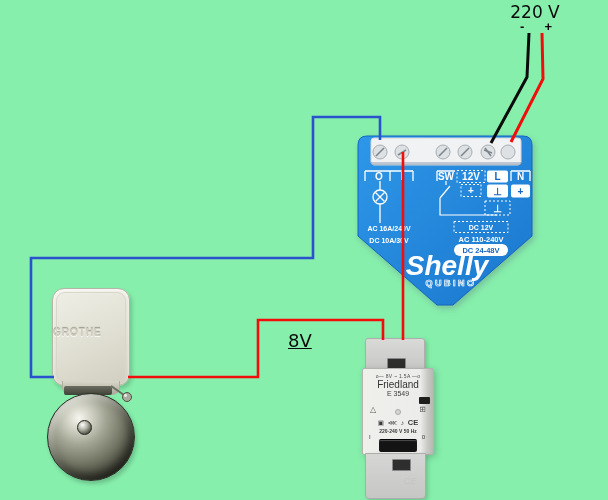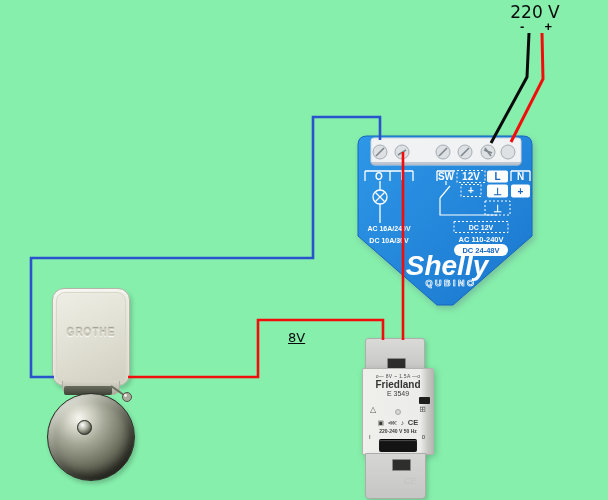--- a/index.html
+++ b/index.html
@@ -7,33 +7,33 @@
     position:relative;width:608px;height:500px;background:#86efac;overflow:hidden;
     font-family:"Liberation Sans",sans-serif;
   }
   .abs{position:absolute;}
 
   
   .v220{left:503px;top:2px;width:64px;text-align:center;font-size:17px;color:#0a0a0a;
         font-family:"DejaVu Sans",sans-serif;}
   .polarity{left:520px;top:19px;width:32px;display:flex;justify-content:space-between;
             font-size:13px;font-weight:bold;color:#0a0a0a;}
-  .v8{left:288px;top:330px;font-size:13px;color:#0a0a0a;font-family:"DejaVu Sans",sans-serif;text-decoration:underline;}
+  .v8{left:288px;top:330px;font-size:18px;color:#0a0a0a;font-family:"DejaVu Sans",sans-serif;text-decoration:underline;}
 
   
   .shelly-svg{left:357px;top:133px;filter:drop-shadow(2px 3px 3px rgba(90,105,120,.35));}
   .shelly-svg text{font-family:"Liberation Sans",sans-serif;}
 
   
   .bell-housing{left:52px;top:288px;width:76px;height:96px;border-radius:12px;
     background:linear-gradient(155deg,#f0efe7 0%,#e3e2d6 45%,#cfcec0 100%);
     border:1px solid #b5b4a6;box-shadow:inset 0 2px 4px rgba(255,255,255,.8),2px 3px 4px rgba(0,0,0,.18);}
   .bell-housing::after{content:"";position:absolute;left:3px;top:3px;right:3px;bottom:3px;
     border:1px solid #d8d7c9;border-radius:9px;}
-  .bell-brand{position:absolute;left:0;top:38px;width:100%;text-align:center;
+  .bell-brand{position:absolute;left:0;top:38px;width:100%;text-align:left;
     font-size:10px;font-weight:bold;letter-spacing:1px;color:#cfcdbf;
     text-shadow:0 1px 1px rgba(255,255,255,.9),0 -1px 1px rgba(95,93,75,.55);}
   .bell-neck{left:62px;top:381px;width:56px;height:13px;border-radius:0 0 8px 8px;
     background:linear-gradient(180deg,#d8d7c9,#aaa99b);border:1px solid #b0afa1;border-top:none;}
   .bell-bracket{left:64px;top:386px;width:48px;height:9px;border-radius:2px;
     background:linear-gradient(180deg,#6a6d60,#3f4236);}
   .bell-dome{left:47px;top:393px;width:86px;height:86px;border-radius:50%;
     background:radial-gradient(circle at 36% 28%,#f6f6f0 0%,#d9dacd 12%,#a3a695 32%,#6c6f5e 58%,#3c3f33 80%,#23261e 100%);
     border:1px solid #2c2f27;box-shadow:inset -4px -6px 10px rgba(0,0,0,.5),inset 3px 4px 6px rgba(255,255,255,.45),2px 3px 4px rgba(0,0,0,.2);}
   .bell-hub{left:77px;top:420px;width:13px;height:13px;border-radius:50%;
@@ -43,21 +43,21 @@
   
   .tr-top{left:365px;top:338px;width:58px;height:30px;border-radius:3px 3px 0 0;
     background:linear-gradient(180deg,#d9d9d7,#c7c7c5);border:1px solid #aeaeac;
     filter:drop-shadow(2px 2px 2px rgba(0,0,0,.18));}
   .tr-top-slot{left:387px;top:358px;width:17px;height:9px;background:#2e2e2c;border:1px solid #88888a;border-radius:1px;}
   .tr-body{left:362px;top:368px;width:70px;height:85px;
     background:linear-gradient(90deg,#efefec 0%,#ececea 82%,#c9c9c6 92%,#b6b6b3 100%);
     border:1px solid #b3b3b0;border-radius:2px;filter:drop-shadow(2px 2px 3px rgba(0,0,0,.2));}
   .tr-line{position:absolute;left:0;width:100%;text-align:center;color:#3c3c3a;}
   .tr-rating{top:4px;font-size:5px;letter-spacing:.3px;color:#4a4a48;}
-  .tr-brand{top:10px;font-size:10px;font-weight:bold;color:#333331;}
+  .tr-brand{top:10px;font-size:10px;font-weight:normal;color:#333331;}
   .tr-model{top:21px;font-size:7px;color:#3c3c3a;}
   .tr-badge{position:absolute;right:3px;top:28px;width:11px;height:7px;background:#1d1d1b;border-radius:1px;}
   .tr-tri{position:absolute;left:7px;top:36px;font-size:8px;color:#59595a;}
   .tr-dot{position:absolute;left:32px;top:40px;width:4px;height:4px;border-radius:50%;
     background:#d6d6d4;border:1px solid #a9a9a7;}
   .tr-vent{position:absolute;right:7px;top:36px;font-size:8px;color:#59595a;}
   .tr-icons{top:49px;font-size:6.5px;color:#3a3a38;letter-spacing:1px;}
   .tr-icons .ce{font-weight:bold;font-size:7.5px;letter-spacing:0;}
   .tr-mains{top:59px;font-size:5px;font-weight:bold;color:#3a3a38;}
   .tr-on{position:absolute;left:6px;top:65px;font-size:6px;color:#3a3a38;}

